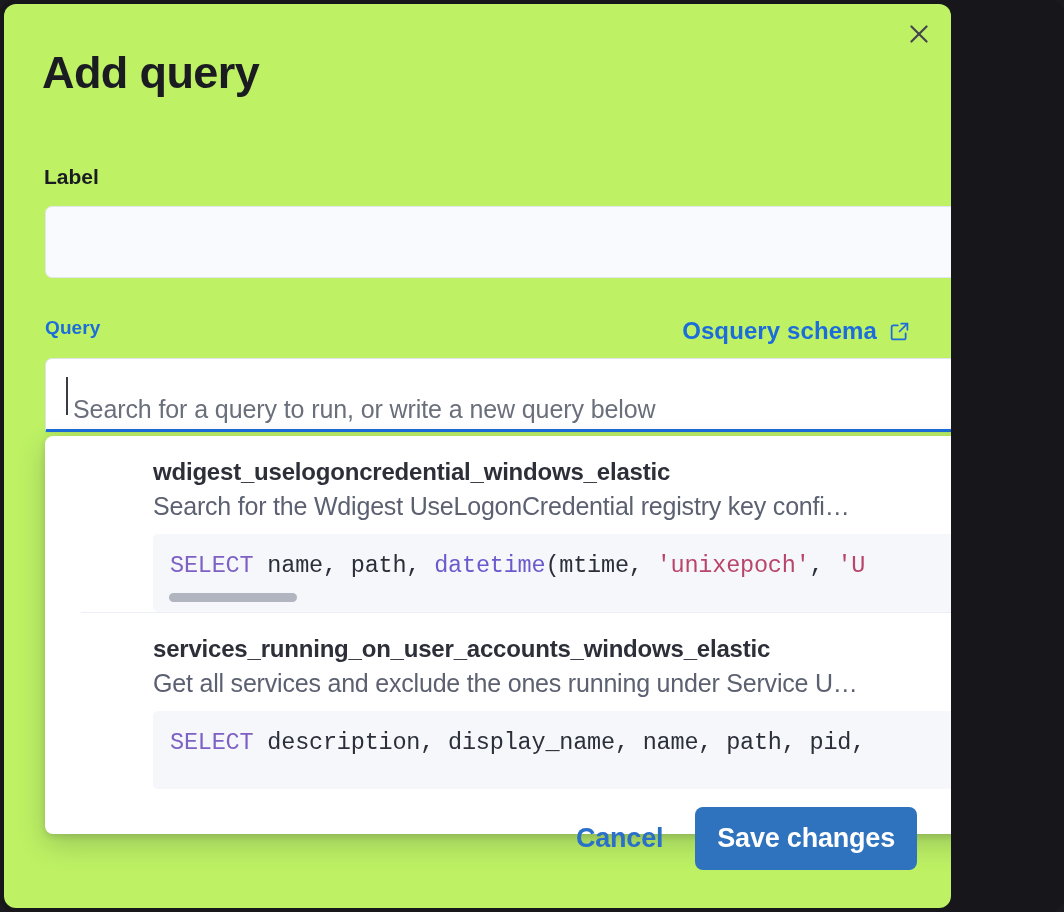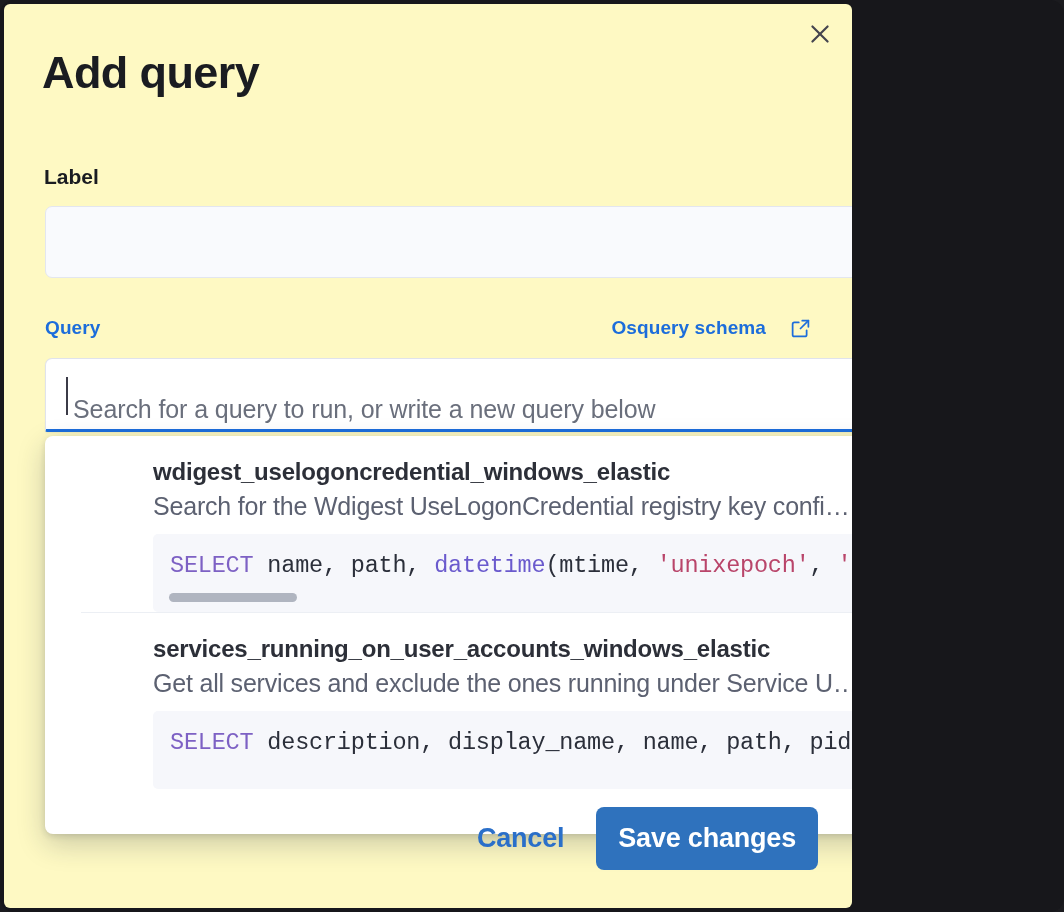--- a/index.html
+++ b/index.html
@@ -20,24 +20,24 @@
     position: absolute;
     inset: 0;
     background: #17171b;
     border-radius: 14px;
     overflow: hidden;
   }
   #modal {
     position: absolute;
     left: 4px;
     top: 4px;
-    width: 848px;
+    width: 947px;
     height: 904px;
-    background: #fef9c3;
-    border-radius: 6px;
+    background: #bef264;
+    border-radius: 12px;
     overflow: hidden;
   }
 
   
   #close-btn {
     position: absolute;
     right: 14px;
     top: 12px;
     width: 36px;
     height: 36px;
@@ -97,27 +97,27 @@
     top: 313px;
     font-size: 19px;
     font-weight: 700;
     color: #1c6ddb;
     letter-spacing: 0.1px;
   }
   #schema-link {
     position: absolute;
     right: 41px;
     top: 313px;
-    font-size: 19px;
+    font-size: 24px;
     font-weight: 700;
     color: #1c6ddb;
     text-decoration: none;
     display: flex;
     align-items: center;
-    gap: 24px;
+    gap: 12px;
     cursor: pointer;
     letter-spacing: 0.1px;
   }
   #schema-link svg { display:block; }
 
   
   #combo {
     position: absolute;
     left: 41px;
     top: 354px;

